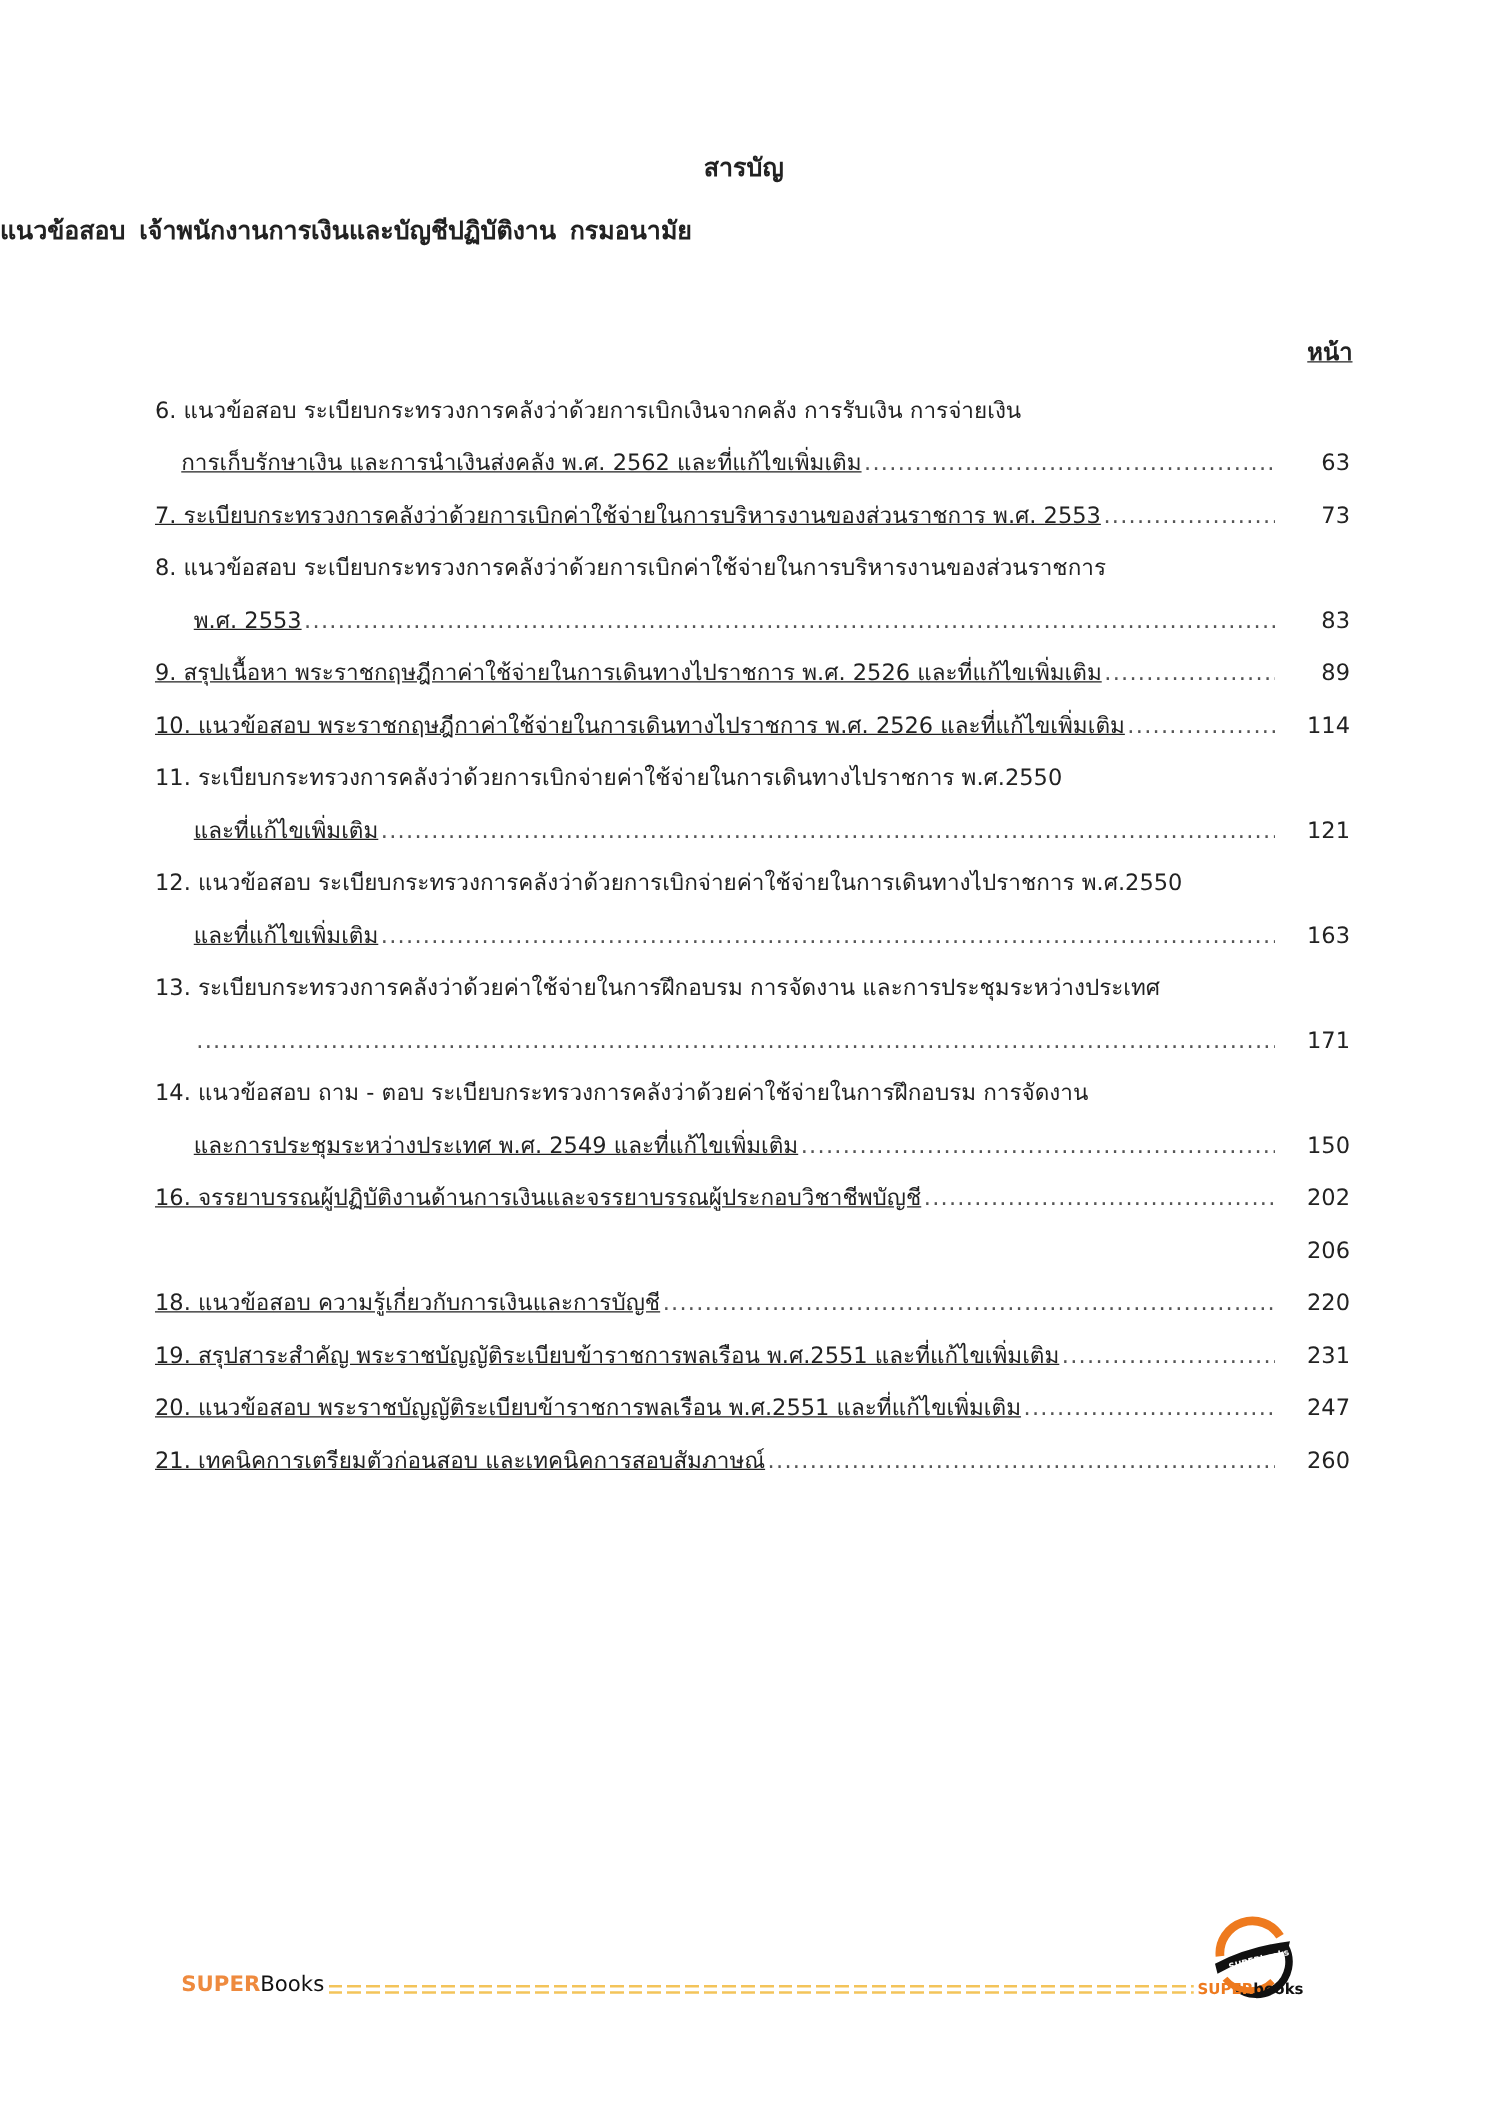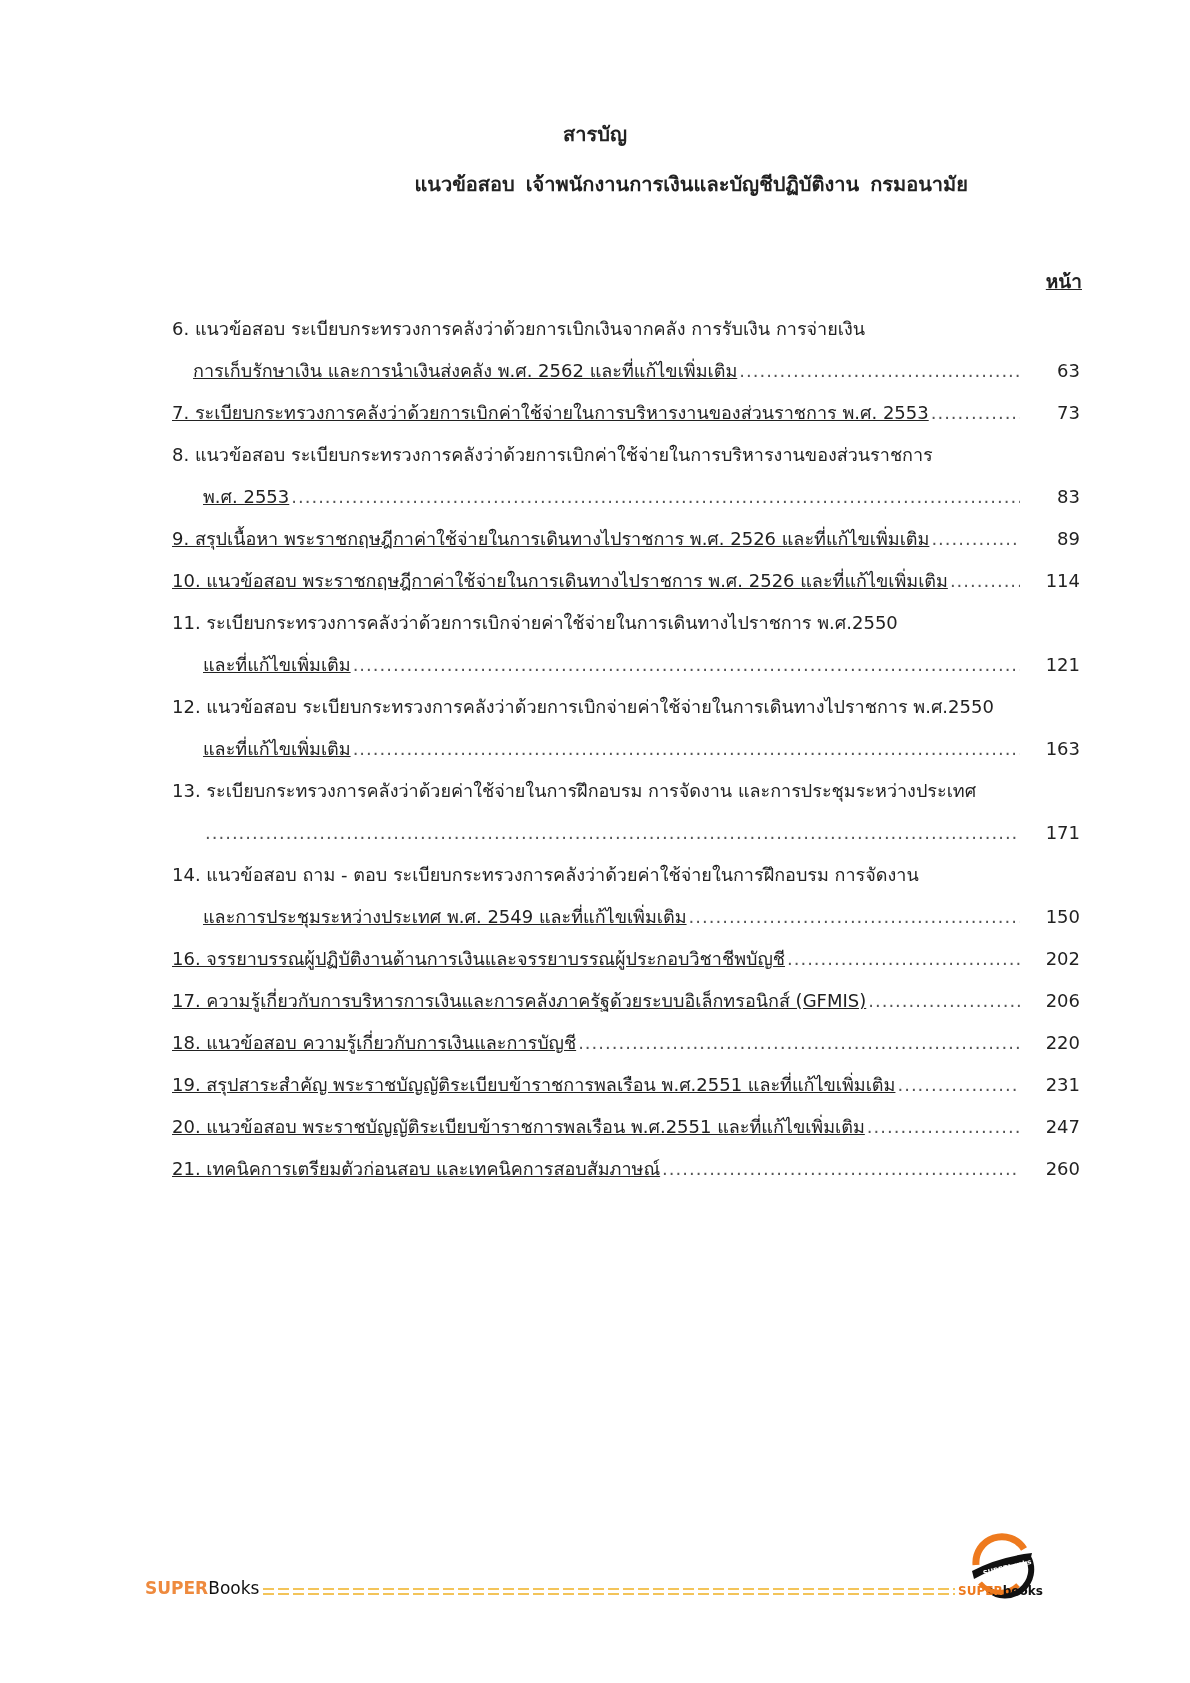--- a/index.html
+++ b/index.html
@@ -1,24 +1,24 @@
 <!DOCTYPE html>
 <html><head>
 <meta charset="utf-8">
 <style>
   html, body { margin: 0; padding: 0; background: #ffffff; }
   body { width: 1190px; height: 1683px; position: relative; overflow: hidden;
          font-family: "DejaVu Sans", "Liberation Sans", sans-serif; color: #222; }
   .title { position: absolute; left: 0; width: 1190px; text-align: center; top: 118px;
            font-size: 20px; font-weight: bold; }
-  .subtitle { position: absolute; left: 0; width: 968px; text-align: right; top: 168px;
+  .subtitle { position: absolute; left: 0; width: 968px; text-align: left; top: 168px;
               font-size: 20px; font-weight: bold; word-spacing: 4px; }
   .page-col-header { position: absolute; right: 108px; top: 266px; font-size: 19px; font-weight: bold; text-decoration: underline; }
   .toc { position: absolute; left: 124px; top: 312px; width: 956px; }
-  .line { position: relative; height: 42px; line-height: 34px; font-size: 18px; white-space: nowrap; margin-left: 48px; }
+  .line { position: relative; height: 42px; line-height: 34px; font-size: 18px; white-space: nowrap; }
   .line .txt { position: absolute; left: 0; top: 0; }
   .line .pg { position: absolute; right: 0; top: 0; width: 50px; text-align: right; }
   .dotfill { display: flex; align-items: baseline; position: absolute; top: 0; left: 0; right: 60px; }
   .dotfill .label { flex: 0 0 auto; text-decoration: underline; }
   .dotfill .dots { flex: 1 1 auto; overflow: hidden; color: #555; letter-spacing: 1px;
                    margin-left: 2px; }
   .dotfill .dots::after { content: "........................................................................................................................................................................................................................................................................................................................"; }
   .cont .dotfill { left: 31px; }
   .cont.first-6 .dotfill { left: 21px; }
   .footer-brand { position: absolute; left: 145px; top: 1578px; font-size: 17px; }
@@ -123,24 +123,20 @@
       <span class="pg">150</span>
     </div>
     <div class="line">
       <div class="dotfill">
         <span class="label">16. จรรยาบรรณผู้ปฏิบัติงานด้านการเงินและจรรยาบรรณผู้ประกอบวิชาชีพบัญชี</span>
         <span class="dots"></span>
       </div>
       <span class="pg">202</span>
     </div>
     <div class="line">
-      <div class="dotfill">
-        <span class="label">17. ความรู้เกี่ยวกับการบริหารการเงินและการคลังภาครัฐด้วยระบบอิเล็กทรอนิกส์ (GFMIS)</span>
-        <span class="dots"></span>
-      </div>
       <span class="pg">206</span>
     </div>
     <div class="line">
       <div class="dotfill">
         <span class="label">18. แนวข้อสอบ ความรู้เกี่ยวกับการเงินและการบัญชี</span>
         <span class="dots"></span>
       </div>
       <span class="pg">220</span>
     </div>
     <div class="line">

